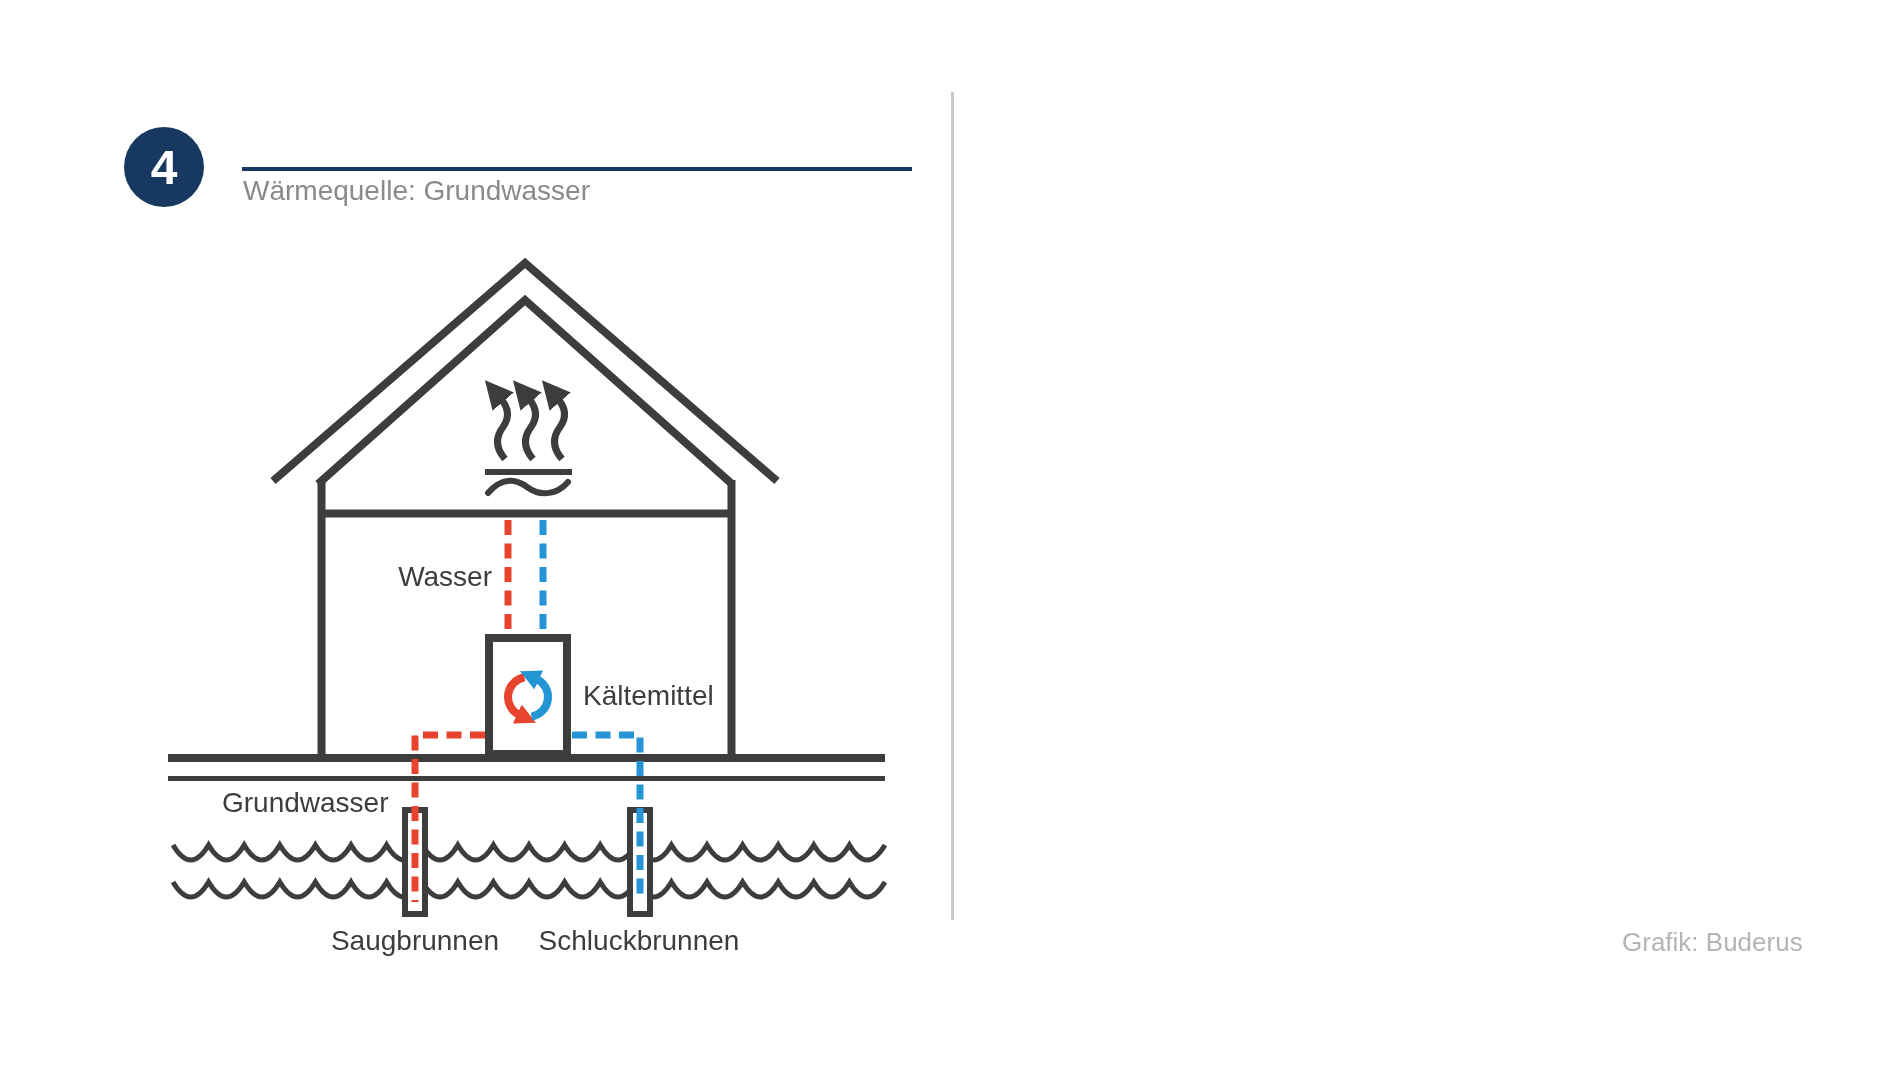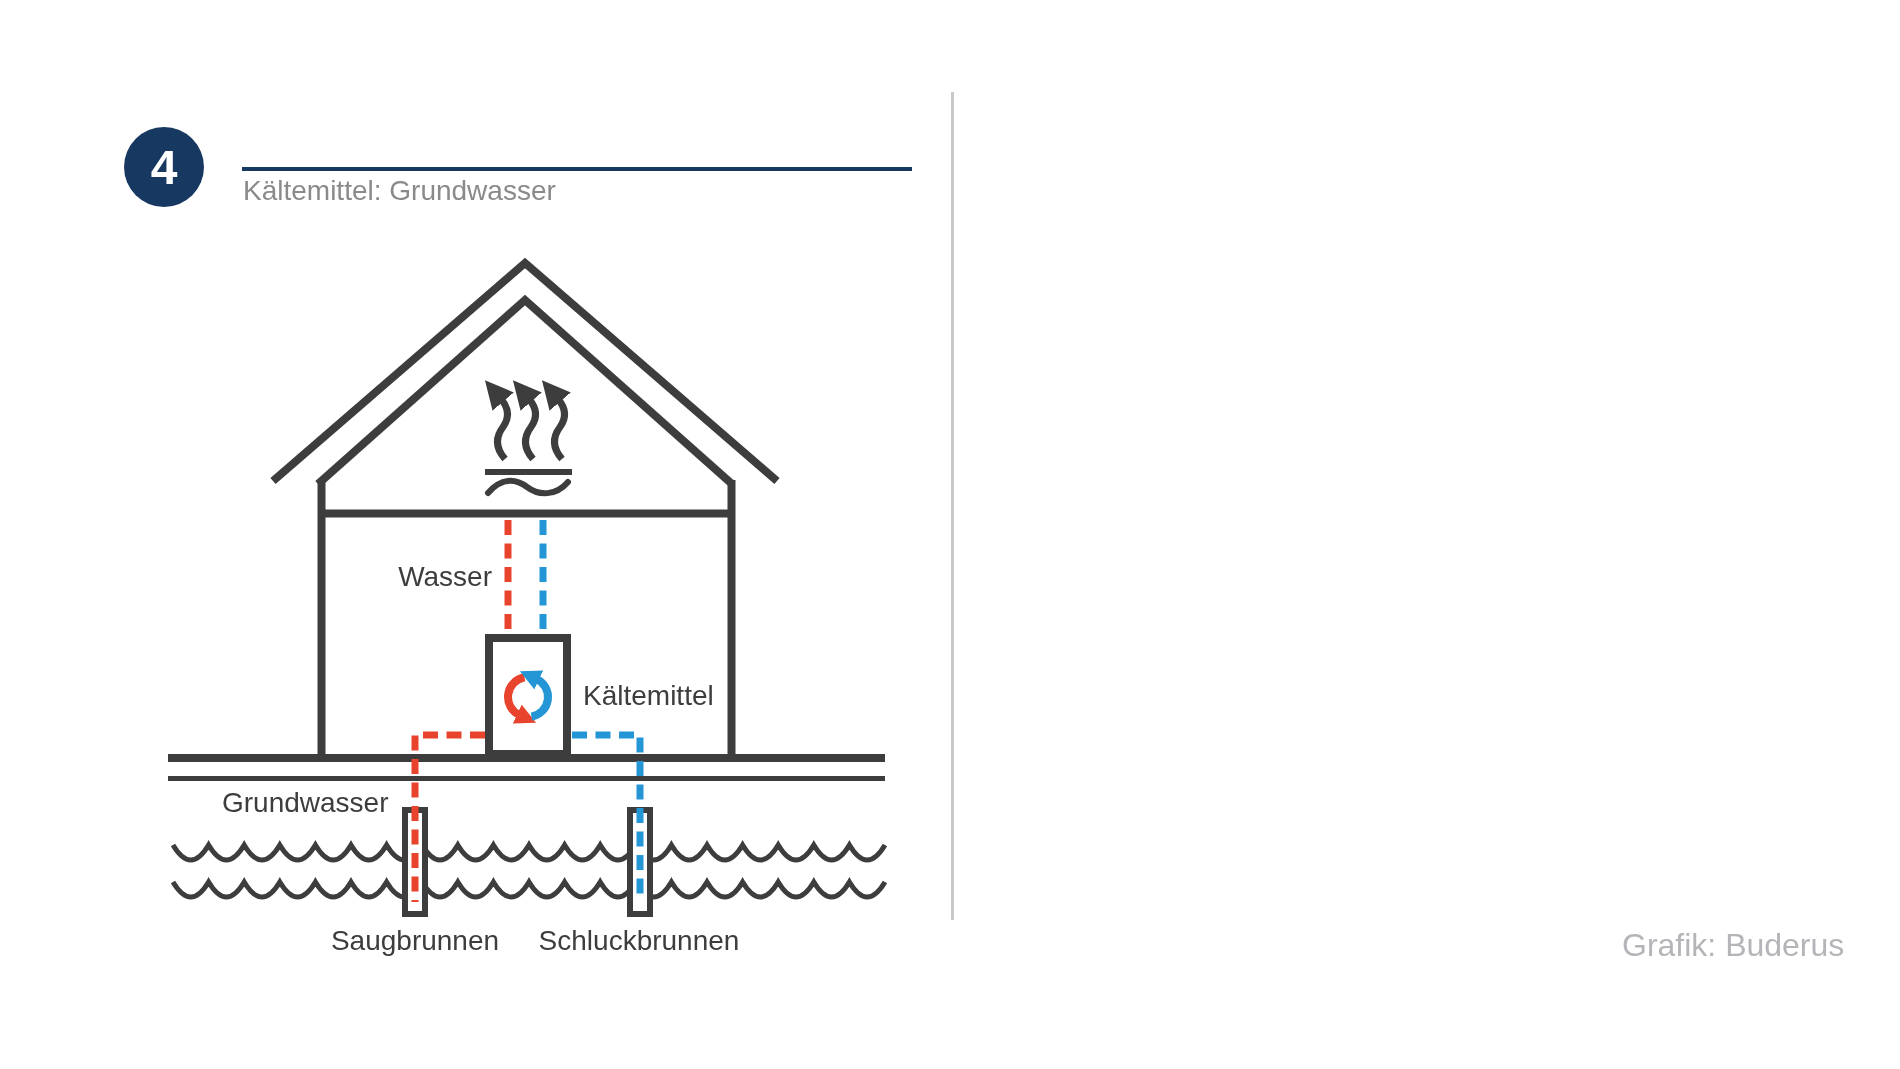--- a/index.html
+++ b/index.html
@@ -31,21 +31,21 @@
   .subtitle{
     position:absolute; left:243px; top:177px; line-height:1;
     font-size:28px; color:var(--subtitle-gray,#8a8a8a); white-space:nowrap;
   }
   .divider{
     position:absolute; left:951px; top:92px; width:2.5px; height:828px;
     background:var(--divider-gray,#c9c9c9);
   }
   .credit{
     position:absolute; left:1622px; top:929px; line-height:1;
-    font-size:32px; color:var(--credit-gray,#b4b4b9); white-space:nowrap;
+    font-size:26px; color:var(--credit-gray,#b4b4b9); white-space:nowrap;
   }
   svg.diagram{position:absolute; left:0; top:0;}
   svg text{
     font-family:"Liberation Sans", sans-serif; font-size:28px;
     fill:var(--label,#3d3d3d);
   }
   .stroke-dark{stroke:var(--line,#3d3d3d); fill:none;}
   .fill-white{fill:#fff;}
   .dash-red{stroke:var(--red,#e8432d); fill:none; stroke-width:7; stroke-dasharray:15 8.5;}
   .dash-blue{stroke:var(--blue,#2496d5); fill:none; stroke-width:7; stroke-dasharray:15 8.5;}
@@ -57,21 +57,21 @@
 </style>
 </head>
 <body>
 
 <div class="canvas">
 
   <div class="badge">
     <span>4</span>
   </div>
   <div class="title-underline"></div>
-  <div class="subtitle">Kältemittel: Grundwasser</div>
+  <div class="subtitle">Wärmequelle: Grundwasser</div>
 
   <div class="divider"></div>
 
   <div class="credit">Grafik: Buderus</div>
 
   <svg class="diagram" width="1900" height="1069" viewBox="0 0 1900 1069">
     <defs>
       <marker id="mk-dark" viewBox="0 0 10 10" refX="1.2" refY="5" markerWidth="4" markerHeight="4" orient="auto">
         <path class="mk-dark" d="M0,0 L10,5 L0,10 Z"></path>
       </marker>

